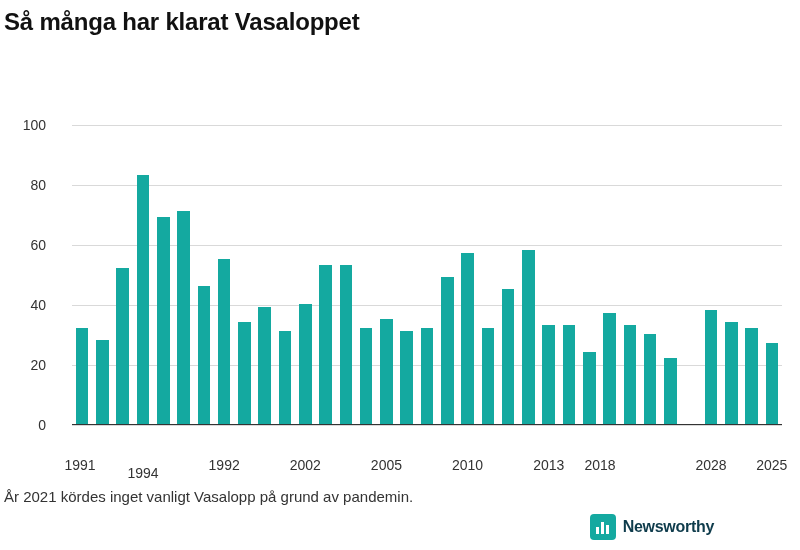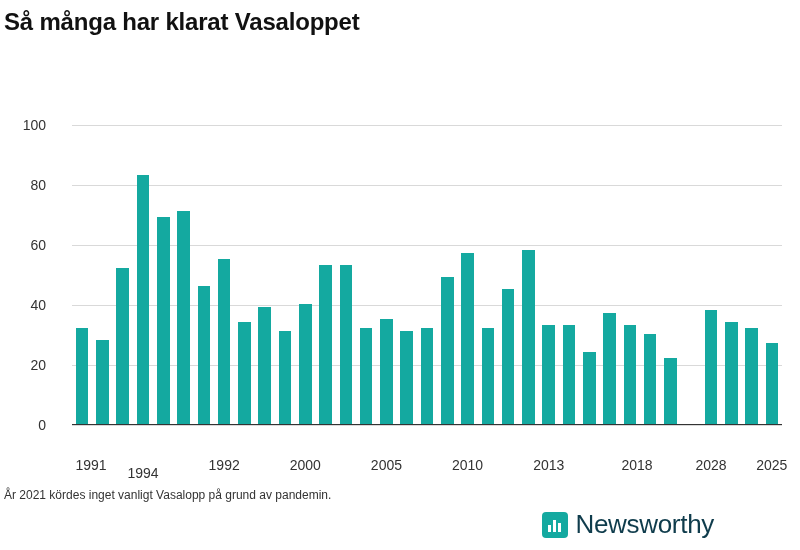--- a/index.html
+++ b/index.html
@@ -94,21 +94,21 @@
     color: #333333;
     text-align: center;
     transform: translateX(-50%);
     top: 332px;
     white-space: nowrap;
   }
   .footnote {
     position: absolute;
     left: 4px;
     top: 488px;
-    font-size: 12px;
+    font-size: 15px;
     color: #333333;
   }
   .brand {
     position: absolute;
     right: 10px;
     bottom: 10px;
     display: flex;
     align-items: center;
     gap: 7px;
   }
@@ -123,22 +123,22 @@
     position: absolute;
     bottom: 6px;
     width: 3px;
     background: #ffffff;
     display: block;
   }
   .brand-mark i.b1 { left: 6px;  height: 7px; }
   .brand-mark i.b2 { left: 11px; height: 12px; }
   .brand-mark i.b3 { left: 16px; height: 9px; }
   .brand-name {
-    font-size: 26px;
-    font-weight: normal;
+    font-size: 16px;
+    font-weight: bold;
     color: #0f3c4c;
     letter-spacing: -0.3px;
   }
 </style>
 </head>
 <body>
 
 <div class="page">
 
   <div class="title">Så många har klarat Vasaloppet</div>
@@ -192,28 +192,28 @@
           <div class="bar" title="2018: 33" style="left: 551.569px; width: 12.5771px; height: 99px; background: rgb(20, 169, 160);"></div>
           <div class="bar" title="2019: 30" style="left: 571.854px; width: 12.5771px; height: 90px; background: rgb(20, 169, 160);"></div>
           <div class="bar" title="2020: 22" style="left: 592.14px; width: 12.5771px; height: 66px; background: rgb(20, 169, 160);"></div>
           <div class="bar" title="2022: 38" style="left: 632.711px; width: 12.5771px; height: 114px; background: rgb(20, 169, 160);"></div>
           <div class="bar" title="2023: 34" style="left: 652.997px; width: 12.5771px; height: 102px; background: rgb(20, 169, 160);"></div>
           <div class="bar" title="2024: 32" style="left: 673.283px; width: 12.5771px; height: 96px; background: rgb(20, 169, 160);"></div>
           <div class="bar" title="2025: 27" style="left: 693.569px; width: 12.5771px; height: 81px; background: rgb(20, 169, 160);"></div>
         </div>
       <div class="axis-line"></div>
       <div id="xticks">
-          <div class="xtick" style="left: 19px;">1991</div>
+          <div class="xtick" style="left: 8px;">1991</div>
           <div class="xtick" style="left: 71px; margin-top: 8px;">1994</div>
           <div class="xtick" style="left: 152.143px;">1992</div>
-          <div class="xtick" style="left: 233.286px;">2000</div>
+          <div class="xtick" style="left: 233.286px;">2002</div>
           <div class="xtick" style="left: 314.429px;">2005</div>
           <div class="xtick" style="left: 395.571px;">2010</div>
           <div class="xtick" style="left: 476.714px;">2013</div>
-          <div class="xtick" style="left: 565px;">2018</div>
+          <div class="xtick" style="left: 528px;">2018</div>
           <div class="xtick" style="left: 639px;">2028</div>
           <div class="xtick" style="left: 699.857px;">2025</div>
         </div>
     </div>
   </div>
 
   <div class="footnote">År 2021 kördes inget vanligt Vasalopp på grund av pandemin.</div>
 
   <div class="brand">
     <span class="brand-mark">

